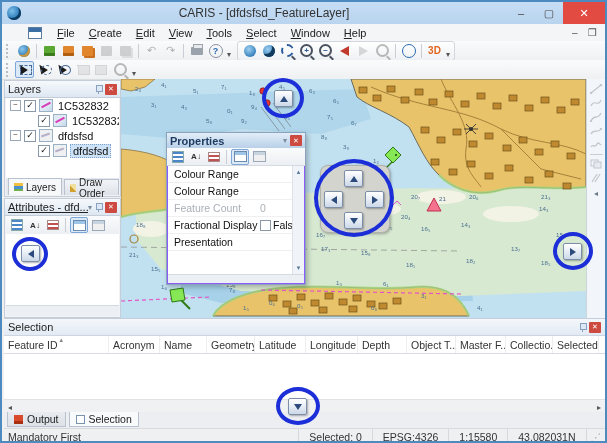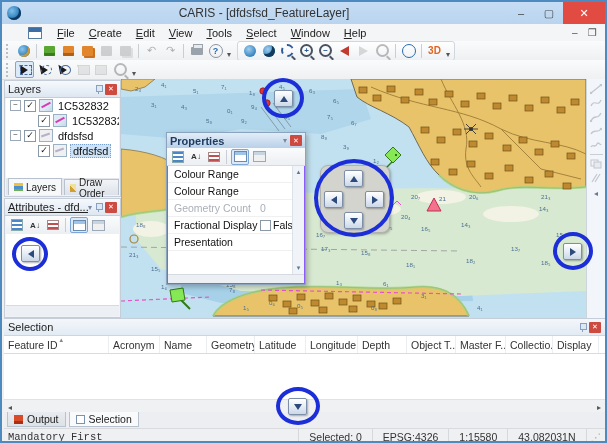--- a/index.html
+++ b/index.html
@@ -115,21 +115,21 @@
   #sel-body{height:45px;background:#fff;}
   #hscroll{height:15px;background:#f0f1f3;border-top:1px solid #e0e2e6;display:flex;align-items:center;justify-content:space-between;font-size:8px;color:#555;padding:0 4px;}
   
   #tabs-row{position:absolute;left:2px;top:410px;width:601px;height:16px;background:#eceef1;display:flex;align-items:flex-start;}
   .btab{height:14px;display:flex;align-items:center;font-size:10.5px;color:#222;padding:0 6px;border:1px solid #b8c2ce;border-top:none;background:linear-gradient(#e8ebef,#dde2e8);margin-left:3px;}
   .btab.active{background:#f8fafc;}
   .bt-icon{width:9px;height:9px;margin-right:4px;}
   .bt-output{background:#d84a2a;box-shadow:inset 0 -3px 0 #a83010;}
   .bt-page{background:#fff;border:1px solid #7a92ac;box-sizing:border-box;}
   #statusbar{position:absolute;left:2px;top:426px;width:601px;height:15px;background:#eef0f2;border-top:1px solid #d8dadd;display:flex;align-items:center;font-size:10.5px;color:#333;}
-  #status-left{flex:1;padding-left:4px;font-family:Liberation Mono, monospace;}
+  #status-left{flex:1;padding-left:4px;}
   .seg{border-left:1px solid #d5d8dc;height:100%;display:flex;align-items:center;padding:0 10px;white-space:nowrap;}
   
   .ann{position:absolute;border:4px solid #1b2ed8;border-radius:50%;box-sizing:border-box;z-index:60;}
   #dpad-bg{position:absolute;background:#d4d4cf;border:1px solid #b2b2ac;border-radius:8px;box-shadow:1px 1px 3px rgba(0,0,0,.3);z-index:50;}
   .nav-btn{position:absolute;width:19px;height:17px;border:1px solid #7d8fa8;border-radius:2px;background:linear-gradient(#ffffff,#e9eff6 45%,#ccd8e8);box-shadow:1px 1px 2px rgba(0,0,0,.3);z-index:55;box-sizing:border-box;}
   .nav-btn i{position:absolute;left:50%;top:50%;width:0;height:0;}
   .arr-up{border-left:4px solid transparent;border-right:4px solid transparent;border-bottom:6px solid #2c4a7c;margin:-3px 0 0 -4px;}
   .arr-down{border-left:4px solid transparent;border-right:4px solid transparent;border-top:6px solid #2c4a7c;margin:-3px 0 0 -4px;}
   .arr-left{border-top:4px solid transparent;border-bottom:4px solid transparent;border-right:6px solid #2c4a7c;margin:-4px 0 0 -3px;}
   .arr-right{border-top:4px solid transparent;border-bottom:4px solid transparent;border-left:6px solid #2c4a7c;margin:-4px 0 0 -3px;}
@@ -557,21 +557,21 @@
     <div id="prop-rows">
         <div class="prop-row">
           <span class="lbl">Colour Range</span>
           <span class="val"></span>
         </div>
         <div class="prop-row">
           <span class="lbl">Colour Range</span>
           <span class="val"></span>
         </div>
         <div class="prop-row dis">
-          <span class="lbl">Geometry Count</span>
+          <span class="lbl">Feature Count</span>
           <span class="val">
             <span>0</span>
           </span>
         </div>
         <div class="prop-row">
           <span class="lbl">Fractional Display</span>
           <span class="val">
             <span class="pcb"></span>
             <span>False</span>
           </span>
@@ -620,21 +620,21 @@
         <div class="col" style="width: 49px; flex: 0 0 auto;">
           <span>Object T...</span>
         </div>
         <div class="col" style="width: 50px; flex: 0 0 auto;">
           <span>Master F...</span>
         </div>
         <div class="col" style="width: 47px; flex: 0 0 auto;">
           <span>Collectio...</span>
         </div>
         <div class="col" style="width: 46px; flex: 0 0 auto;">
-          <span>Display</span>
+          <span>Selected</span>
         </div>
       </div>
     <div id="sel-body"></div>
     <div id="hscroll">
       <span>◂</span>
       <span>▸</span>
     </div>
   </div>
 
   <div id="tabs-row">

